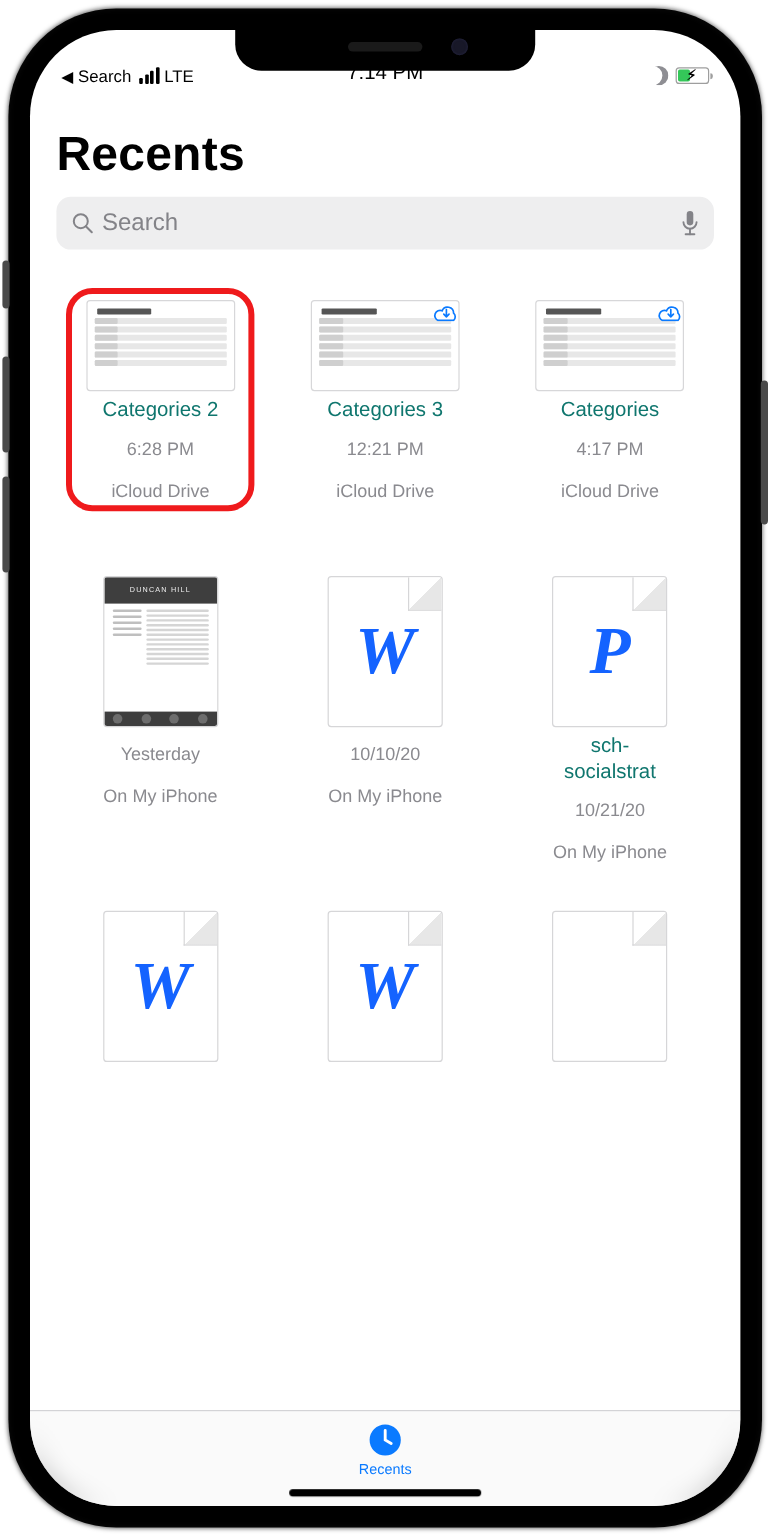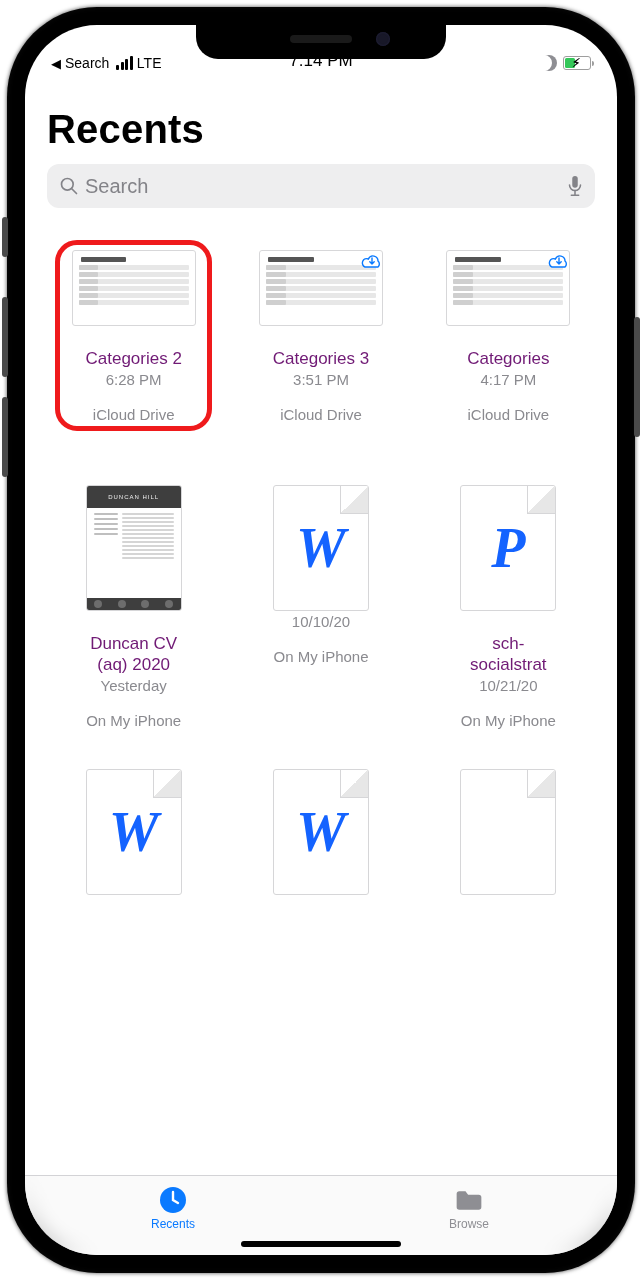--- a/index.html
+++ b/index.html
@@ -106,22 +106,22 @@
 .doc .col1 .ln { background:#bfbfbf; }
 .doc .footer { position:absolute; bottom:0; left:0; right:0; height:12px; background:#3e3e3e; display:flex; justify-content:space-around; align-items:center; }
 .doc .footer span { width:8px; height:8px; border-radius:50%; background:#6d6d6d; }
 
 .thumb.page { width:96px; height:126px; border:1px solid #d6d6d8; position:relative; }
 .page .fold { position:absolute; top:0; right:0; width:28px; height:28px; background:linear-gradient(135deg,#fff 0 50%,#e7e7e7 50% 100%); border-left:1px solid #d6d6d8; border-bottom:1px solid #d6d6d8; }
 .page .letter { position:absolute; inset:0; display:flex; align-items:center; justify-content:center; font-family: "Times New Roman", serif; font-style:italic; font-weight:700; font-size:56px; color:#1463ff; }
 
 .thumb.blank { width:96px; height:126px; border:1px solid #d6d6d8; }
 
-.fname { margin-top:23px; font-size:17px; color:#701a75; line-height:1.2; max-width:160px; white-space:pre-line; }
-.ftime { margin-top:2px; font-size:15px; color:#8a8a8f; }
+.fname { margin-top:6px; font-size:17px; color:#0f766e; line-height:1.2; max-width:160px; white-space:pre-line; }
+.ftime { margin-top:14px; font-size:15px; color:#8a8a8f; }
 .floc  { margin-top:18px; font-size:15px; color:#8a8a8f; }
 
 
 .tab-bar {
   height:80px; border-top:1px solid #d3d3d6; background:#f9f9f9cc;
   display:flex; padding-bottom:16px;
   backdrop-filter: blur(10px);
 }
 .tab { flex:1; display:flex; flex-direction:column; align-items:center; justify-content:center; gap:2px; font-size:12px; color:#8e8e93; }
 .tab.active { color:#0a7aff; }
@@ -212,21 +212,21 @@
               <div class="sheet-row"></div>
               <div class="sheet-row"></div>
             <span class="cloud-badge">
               <svg viewBox="0 0 26 20">
                   <path d="M19 13a5 5 0 0 0-9.6-2A4 4 0 0 0 6 19h13a4 4 0 0 0 0-6z" fill="#fff" stroke="#0a7aff" stroke-width="1.4"></path>
                   <path d="M13 10v6m0 0l-2.2-2.2M13 16l2.2-2.2" stroke="#0a7aff" stroke-width="1.4" fill="none" stroke-linecap="round"></path>
                 </svg>
             </span>
           </div>
           <div class="fname">Categories 3</div>
-          <div class="ftime">3:51 PM</div>
+          <div class="ftime">12:21 PM</div>
           <div class="floc">iCloud Drive</div>
         </div>
 
         <div class="file-item">
           <div class="thumb sheet">
             <div class="sheet-head"></div>
             <div class="sheet-row"></div>
               <div class="sheet-row"></div>
               <div class="sheet-row"></div>
             <div class="sheet-row"></div>
@@ -272,22 +272,20 @@
                   <div class="ln"></div>
                 </div>
             </div>
             <div class="footer">
                 <span></span>
                 <span></span>
                 <span></span>
                 <span></span>
               </div>
           </div>
-          <div class="fname">Duncan CV
-(aq) 2020</div>
           <div class="ftime">Yesterday</div>
           <div class="floc">On My iPhone</div>
         </div>
         <div class="file-item">
           <div class="thumb page">
             <div class="fold"></div>
             <div class="letter">W</div>
           </div>
           <div class="ftime">10/10/20</div>
           <div class="floc">On My iPhone</div>
@@ -328,25 +326,17 @@
     <div class="tab-bar">
       <div class="tab active">
         <span class="ico">
           <svg width="30" height="30" viewBox="0 0 30 30">
               <circle cx="15" cy="15" r="13" fill="#0a7aff"></circle>
               <path d="M15 7v8l5 3" stroke="#fff" stroke-width="2.4" fill="none" stroke-linecap="round"></path>
             </svg>
         </span>
         <span>Recents</span>
       </div>
-      <div class="tab">
-        <span class="ico">
-          <svg width="34" height="28" viewBox="0 0 34 28">
-              <path d="M3 7a3 3 0 0 1 3-3h7l3 4h12a3 3 0 0 1 3 3v11a3 3 0 0 1-3 3H6a3 3 0 0 1-3-3V7z" fill="#8e8e93"></path>
-            </svg>
-        </span>
-        <span>Browse</span>
-      </div>
     </div>
 
     <div class="home-indicator"></div>
   </div>
 </div>
 
 </body></html>

